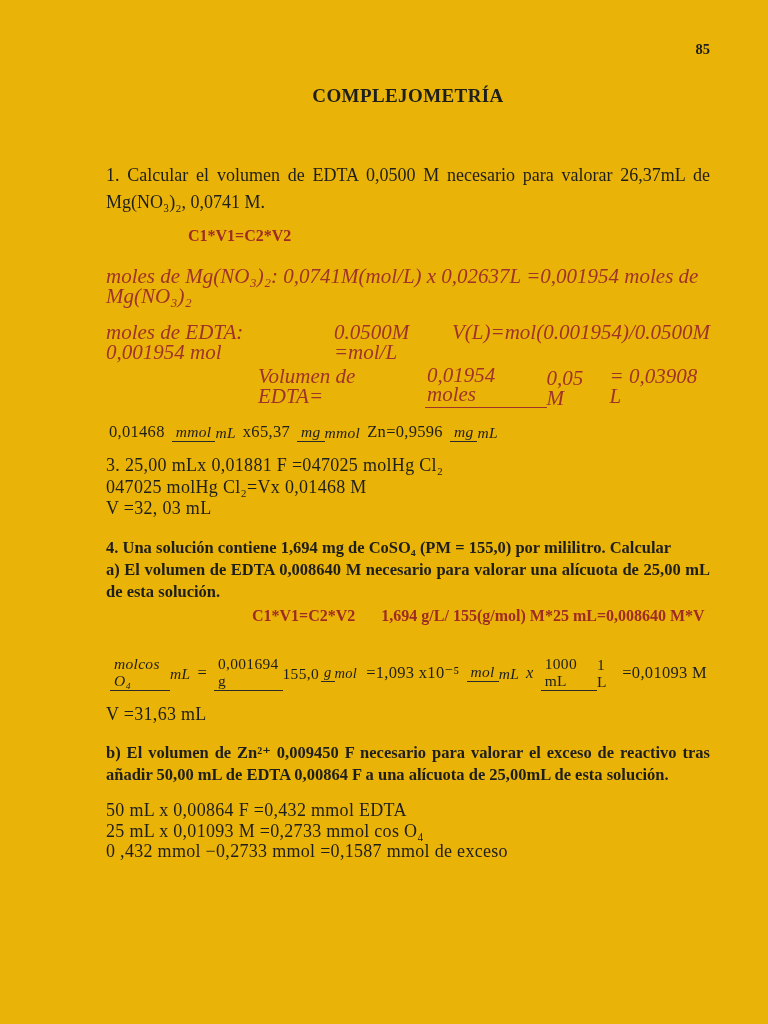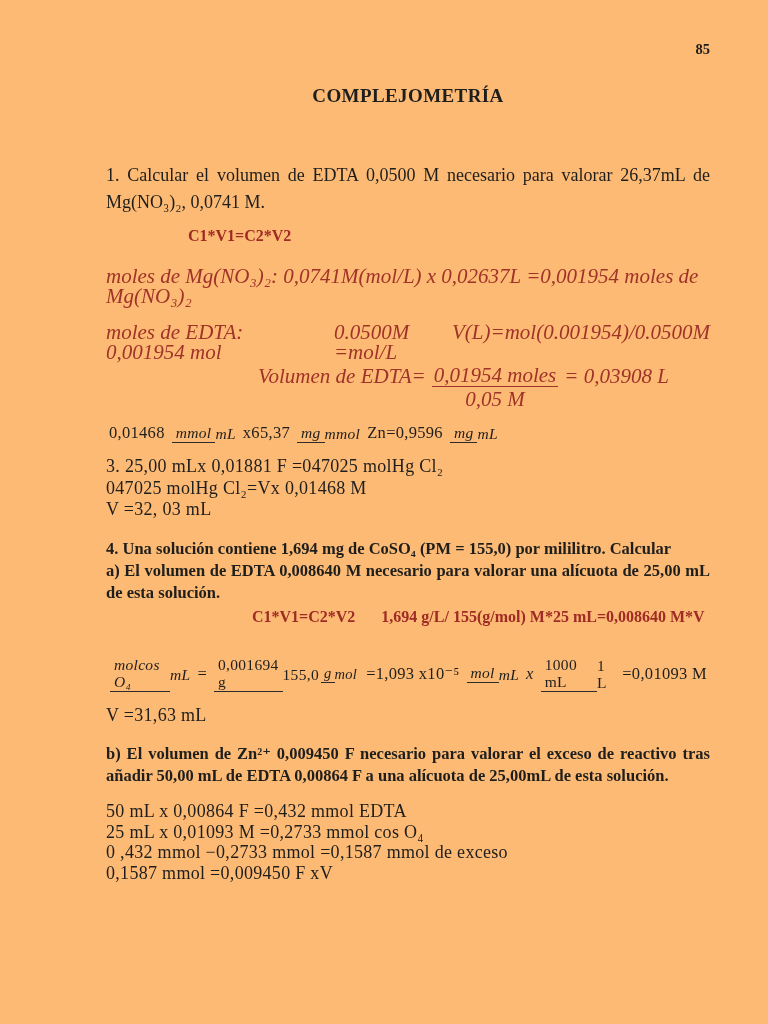--- a/index.html
+++ b/index.html
@@ -1,38 +1,38 @@
 <!DOCTYPE html>
 <html><head>
 <meta charset="utf-8">
 <style>
   html,body{margin:0;padding:0;background:#ffffff;}
   .page{
     position:relative;
     width:768px;height:1024px;
     box-sizing:border-box;
-    background:#fdba74;
+    background:#eab308;
     padding:40px 58px 20px 106px;
     font-family:"Liberation Serif","DejaVu Serif",serif;
     color:#1e1e1c;
     overflow:hidden;
   }
   .pageno{text-align:right;font-weight:bold;font-size:14.5px;line-height:18px;}
   .title{text-align:center;font-weight:bold;font-size:19px;letter-spacing:.4px;margin-top:26px;line-height:24px;}
   .stmt{font-weight:normal;font-size:18px;line-height:27px;text-align:justify;}
   .stmt2{font-weight:bold;font-size:16.5px;line-height:22px;text-align:justify;}
   .redbold{color:#9e2b24;font-weight:bold;font-size:16px;}
   .redital{color:#a03329;font-style:italic;font-size:21px;line-height:20px;}
   .c1v1{margin:10px 0 0 82px;line-height:20px;}
   .r1{margin-top:20px;}
   .r2{margin-top:16px;display:flex;align-items:baseline;}
   .r2 .seg-b{margin-left:50px;}
   .r2 .seg-c{margin-left:19px;}
   .r3{margin-top:4px;margin-left:152px;display:flex;align-items:flex-start;}
-  .redfrac{display:inline-flex;flex-direction:column;align-items:center;margin:0 6px;}
+  .redfrac{display:inline-flex;flex-direction:row;margin:0 6px;}
   .redfrac .rnum{border-bottom:1.4px solid #a03329;padding:0 2px 1px 2px;line-height:19px;}
   .redfrac .rden{line-height:20px;padding-top:2px;}
   .mrow{display:flex;align-items:center;font-size:16.5px;letter-spacing:.3px;}
   .mrow .tx{margin:0 3px;white-space:pre;}
   .frac{display:inline-flex;flex-direction:row;align-items:center;margin:0 4px;font-size:15.5px;}
   .frac .fnum{border-bottom:1.2px solid #2b2b2b;padding:0 4px 1px 4px;line-height:17px;}
   .frac .fden{line-height:17px;padding-top:1px;}
   .frac.small{font-size:14.5px;margin:0 2px;}
   .frac.small .fnum{line-height:15px;padding:0 3px 1px 3px;}
   .frac.small .fden{line-height:15px;}
@@ -143,16 +143,15 @@
   </div>
 
   <div class="mathline">V =31,63 mL</div>
 
   <div class="stmt2 bstmt">b) El volumen de Zn²⁺ 0,009450 F necesario para valorar el exceso de reactivo tras añadir 50,00 mL de EDTA 0,00864 F a una alícuota de 25,00mL de esta solución.</div>
 
   <div class="eqs">
     <div class="mathline">50 mL x 0,00864 F =0,432 mmol EDTA</div>
     <div class="mathline">25 mL x 0,01093 M =0,2733 mmol cos O₄</div>
     <div class="mathline">0 ,432 mmol −0,2733 mmol =0,1587 mmol de exceso</div>
-    <div class="mathline">0,1587 mmol =0,009450 F xV</div>
   </div>
 
 </div>
 
 </body></html>

